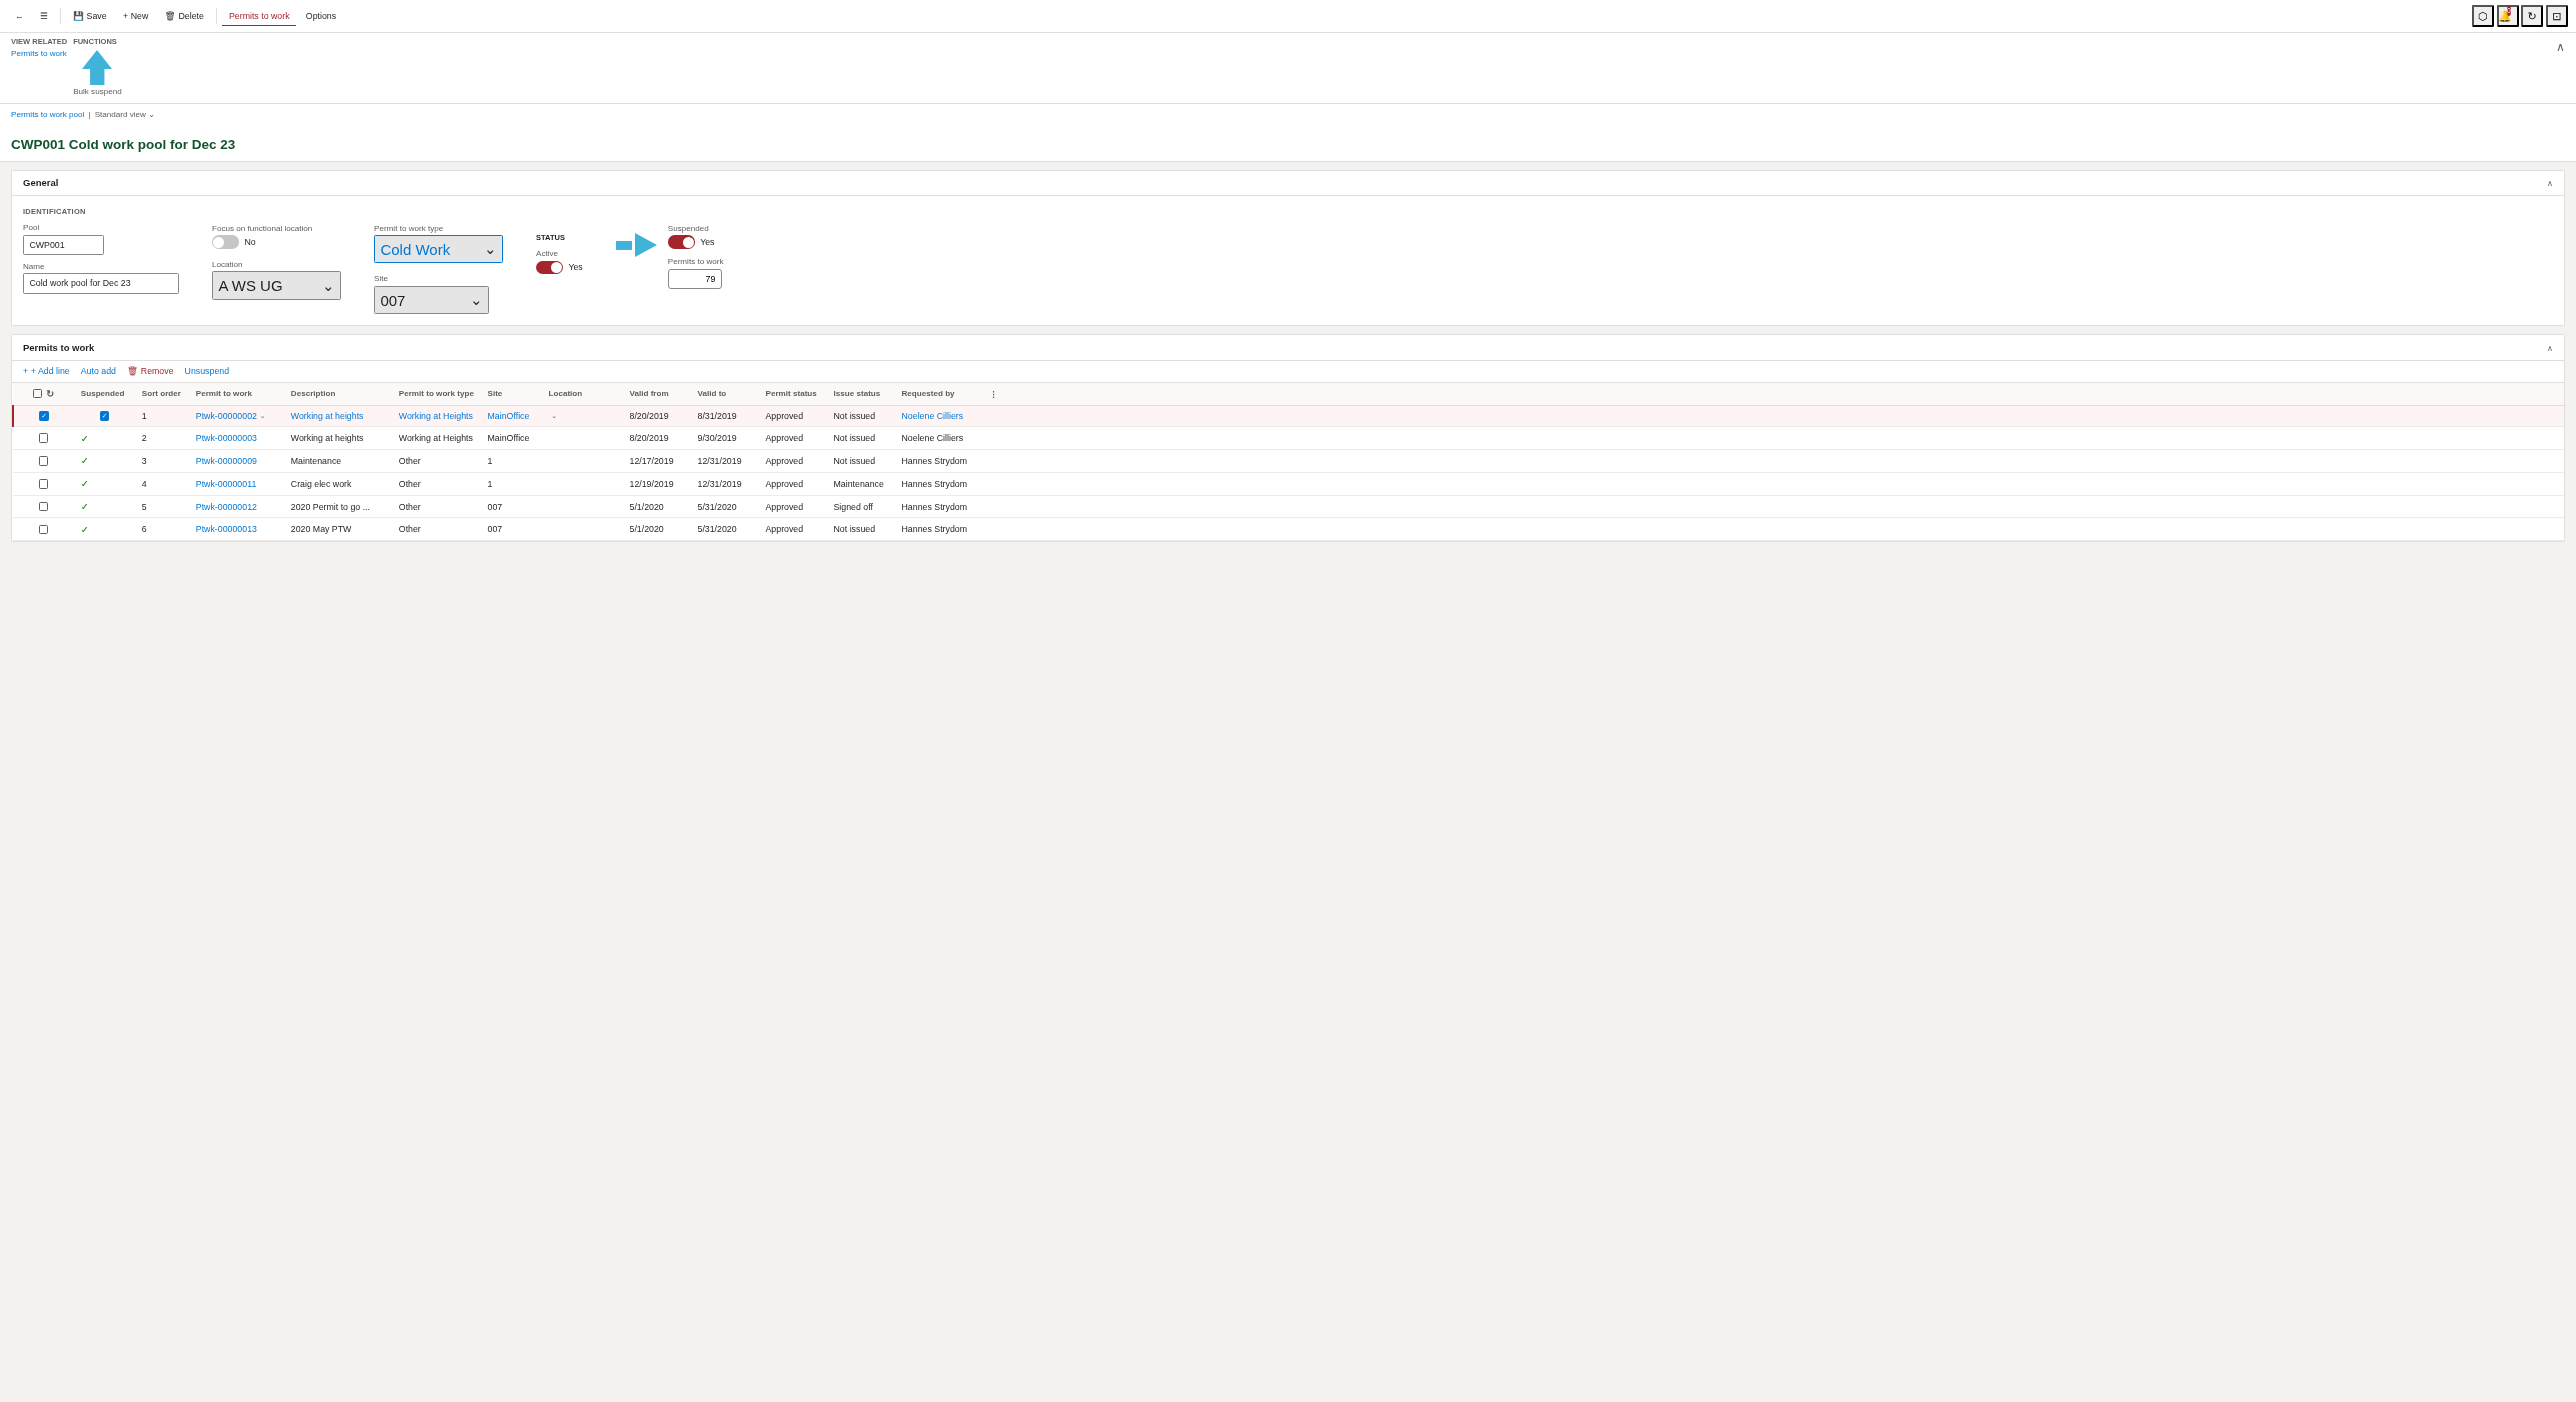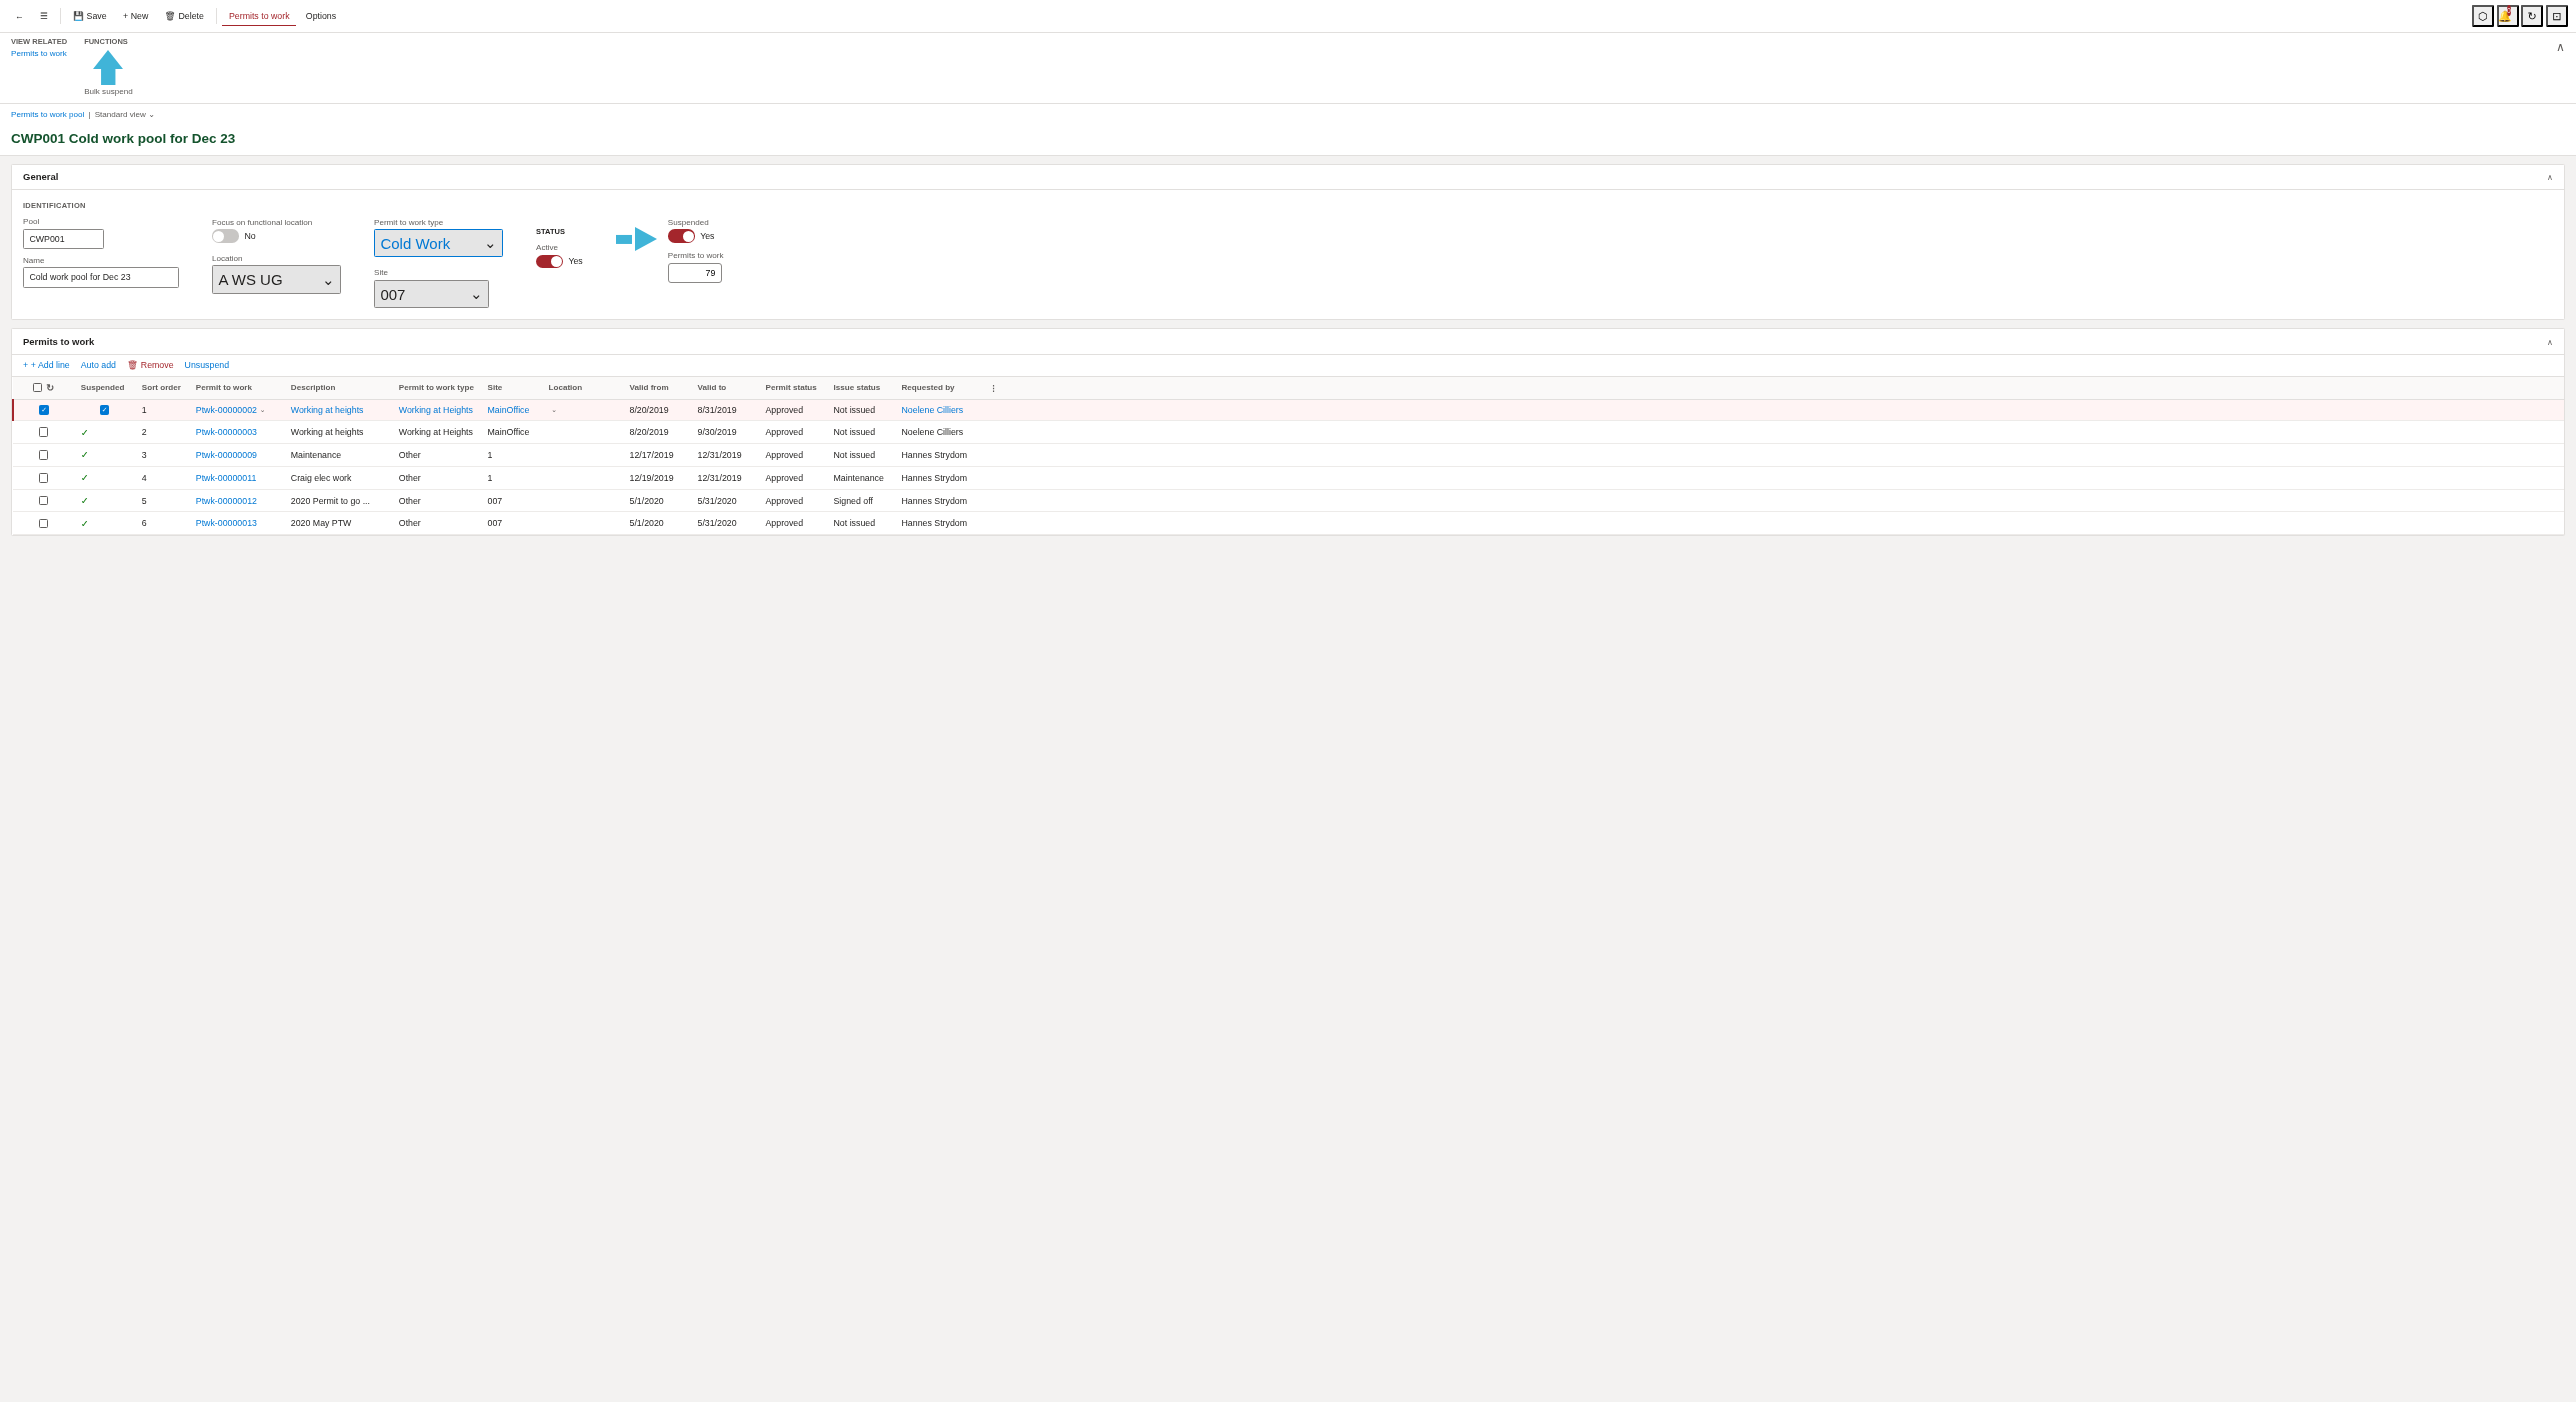--- a/index.html
+++ b/index.html
@@ -12,32 +12,32 @@
     }
     .toolbar-btn {
       display: flex; align-items: center; gap: 2.7px; padding: 4.1px 6.8px;
       border: none; background: transparent; cursor: pointer; font-size: 8.8px; color: #201f1e;
       border-radius: 1.4px;
     }
     .toolbar-divider { width: 0.7px; height: 16.3px; background: #e1dfdd; margin: 0 2.7px; }
     .toolbar-btn.active { color: #a4262c; border-bottom: 1.4px solid #a4262c; border-radius: 0; }
     .toolbar-right-icon { width: 22px; height: 22px; display: flex; align-items: center; justify-content: center; cursor: pointer; font-size: 11px; border-radius: 1.4px; }
     .badge { background: #a4262c; color: #fff; border-radius: 50%; width: 11px; height: 11px; font-size: 6.8px; display: flex; align-items: center; justify-content: center; position: relative; top: -5.4px; left: -5.4px; }
-    .functions-row { display: flex; gap: 17px; }
+    .functions-row { display: flex; gap: 6px; }
     .functions-group { display: flex; flex-direction: column; gap: 1.4px; }
     .functions-group-label { font-size: 7.5px; color: #605e5c; font-weight: 600; text-transform: uppercase; padding-bottom: 1.4px; }
     .functions-group-items { display: flex; gap: 11px; align-items: flex-start; }
     .functions-item { font-size: 8.1px; color: #605e5c; cursor: pointer; display: flex; flex-direction: column; align-items: center; gap: 1.4px; }
     .bulk-suspend-arrow {
       width: 41px; height: 37px; position: relative; display: flex; align-items: center; justify-content: center;
     }
 
     
     .page-header { background: #fff; padding: 5.4px 11px 8.1px 11px; border-bottom: 0.7px solid #e1dfdd; }
-    .breadcrumb { display: flex; align-items: center; gap: 4.1px; font-size: 8.1px; color: #0078d4; margin-bottom: 12px; }
+    .breadcrumb { display: flex; align-items: center; gap: 4.1px; font-size: 8.1px; color: #0078d4; margin-bottom: 18px; }
     .breadcrumb-sep { color: #605e5c; }
     .breadcrumb-view { color: #605e5c; cursor: pointer; }
     .page-title { font-size: 13.5px; font-weight: 600; color: #14532d; }
 
     
     .section-card {
       background: #fff; border: 0.7px solid #e1dfdd; border-radius: 1.4px;
       margin: 8.1px 11px; 
     }
     .section-header {

